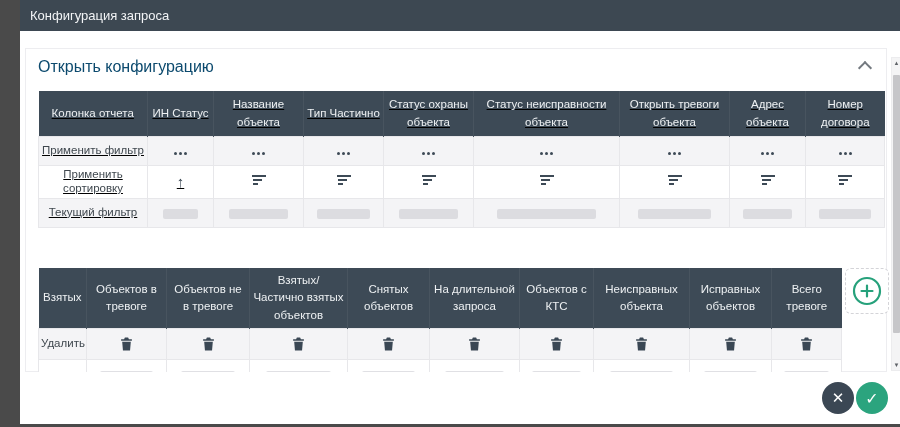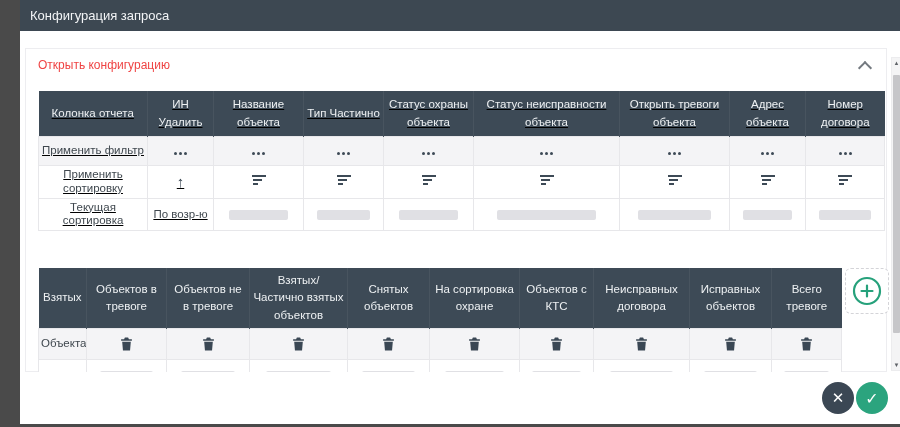--- a/index.html
+++ b/index.html
@@ -20,21 +20,21 @@
   .titlebar .title{color:#f2f4f6;font-size:13px;padding-left:10px;}
   .content{position:absolute;left:0;top:31px;width:100%;height:341px;background:#fff;}
   .panel{
     position:absolute;left:5px;top:17px;width:862px;height:324px;
     border:1px solid #ededf0;background:#fff;box-sizing:border-box;
   }
   .panel-header{
     position:absolute;left:0;top:0;width:100%;height:36px;cursor:pointer;
   }
   .panel-header .lbl{
-    position:absolute;left:12px;top:9px;font-size:12px;color:#ef4444;
+    position:absolute;left:12px;top:9px;font-size:16px;color:#0c4a6e;
   }
   .chevron{
     position:absolute;right:16px;top:14px;width:8px;height:8px;
     border-left:2px solid #73797f;border-top:2px solid #73797f;
     transform:rotate(45deg);
   }
   table{border-collapse:collapse;table-layout:fixed;background:#fff;}
   .t1{position:absolute;left:12px;top:42px;width:846px;text-decoration:underline;}
   .t2{position:absolute;left:12px;top:219px;width:803px;}
   th{
@@ -127,21 +127,21 @@
           <col style="width:80px">
             <col style="width:90px">
             <col style="width:146px">
           <col style="width:110px">
             <col style="width:76px">
             <col style="width:79px">
         </colgroup>
         <thead>
           <tr>
             <th>Колонка отчета</th>
-            <th>ИН Удалить</th>
+            <th>ИН Статус</th>
             <th>Название объекта</th>
             <th>Тип Частично</th>
             <th>Статус охраны объекта</th>
             <th>Статус неисправности объекта</th>
             <th>Открыть тревоги объекта</th>
             <th>Адрес объекта</th>
             <th>Номер договора</th>
           </tr>
         </thead>
         <tbody>
@@ -192,23 +192,23 @@
             <td class="rowlbl">Применить сортировку</td>
             <td><span class="arrow-up">↑</span></td>
             <td><span class="slines"><i></i><i></i><i></i></span></td>
             <td><span class="slines"><i></i><i></i><i></i></span></td>
             <td><span class="slines"><i></i><i></i><i></i></span></td>
             <td><span class="slines"><i></i><i></i><i></i></span></td>
             <td><span class="slines"><i></i><i></i><i></i></span></td>
             <td><span class="slines"><i></i><i></i><i></i></span></td>
             <td><span class="slines"><i></i><i></i><i></i></span></td>
           </tr>
-          <tr>
-            <td class="rowlbl">Текущая сортировка</td>
-            <td>По возр-ю</td>
+          <tr class="shade">
+            <td class="rowlbl">Текущий фильтр</td>
+            <td><span class="bar sm"></span></td>
             <td><span class="bar"></span></td>
             <td><span class="bar"></span></td>
             <td><span class="bar"></span></td>
             <td><span class="bar"></span></td>
             <td><span class="bar"></span></td>
             <td><span class="bar"></span></td>
             <td><span class="bar"></span></td>
           </tr>
         </tbody>
       </table>
@@ -226,30 +226,30 @@
             <col style="width:82px">
           <col style="width:70px">
         </colgroup>
         <thead>
           <tr>
             <th>Взятых</th>
             <th>Объектов в тревоге</th>
             <th>Объектов не в тревоге</th>
             <th>Взятых/Частично взятых объектов</th>
             <th>Снятых объектов</th>
-            <th>На сортировка охране</th>
+            <th>На длительной запроса</th>
             <th>Объектов с КТС</th>
-            <th>Неисправных договора</th>
+            <th>Неисправных объекта</th>
             <th>Исправных объектов</th>
             <th>Всего тревоге</th>
           </tr>
         </thead>
         <tbody>
           <tr class="shade">
-            <td class="rowlbl">Объекта</td>
+            <td class="rowlbl">Удалить</td>
             <td><svg class="trash" width="13" height="14" viewBox="0 0 24 26">
                   <path fill="#3a4754" d="M9 1h6l1.5 3H22v3H2V4h5.5L9 1zm-5 8h16l-1.4 16H5.4L4 9z"></path>
                 </svg></td>
             <td><svg class="trash" width="13" height="14" viewBox="0 0 24 26">
                   <path fill="#3a4754" d="M9 1h6l1.5 3H22v3H2V4h5.5L9 1zm-5 8h16l-1.4 16H5.4L4 9z"></path>
                 </svg></td>
             <td><svg class="trash" width="13" height="14" viewBox="0 0 24 26">
                   <path fill="#3a4754" d="M9 1h6l1.5 3H22v3H2V4h5.5L9 1zm-5 8h16l-1.4 16H5.4L4 9z"></path>
                 </svg></td>
             <td><svg class="trash" width="13" height="14" viewBox="0 0 24 26">

